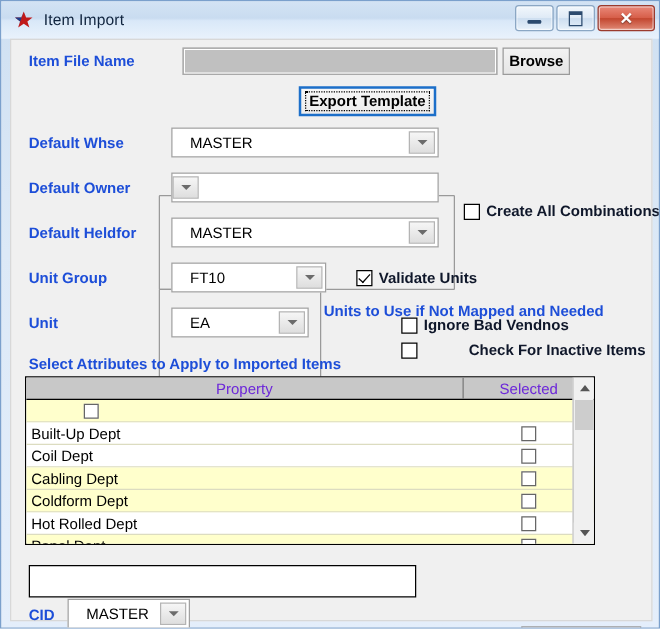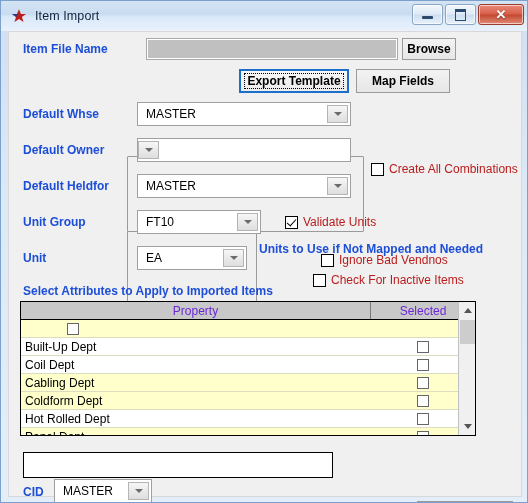--- a/index.html
+++ b/index.html
@@ -125,21 +125,21 @@
     background: #ffffff;
     border: 1px solid #a0a0a0;
     box-shadow: 0 0 0 1px #ffffff inset;
     display: flex;
     align-items: center;
   }
   .combo .val {
     flex: 1;
     font-size: 12px;
     color: #000;
-    padding-left: 8px;
+    padding-left: 14px;
     white-space: nowrap;
     overflow: hidden;
   }
   .combo .arrowbox {
     width: 19px;
     align-self: stretch;
     margin: 2px 2px 2px 0;
     background: linear-gradient(to bottom, #f6f6f6, #dedede);
     border: 1px solid #b4b4b4;
     display: flex; align-items: center; justify-content: center;
@@ -178,22 +178,22 @@
     position: absolute;
     left: 3px; top: 0px;
     width: 4px; height: 8px;
     border: solid #000;
     border-width: 0 1.6px 1.6px 0;
     transform: rotate(42deg);
   }
   .cb-row .cb-lbl {
     margin-left: 5px;
     font-size: 12px;
-    font-weight: normal;
-    color: #b91c1c;
+    font-weight: bold;
+    color: #0f172a;
   }
   
   .grid {
     position: absolute;
     box-sizing: border-box;
     border: 1px solid #000;
     background: #ffffff;
     overflow: hidden;
   }
   .grid-head {
@@ -316,23 +316,20 @@
 
     <div class="lbl" style="left:14px; top:10px;">Item File Name</div>
     <div class="textbox disabled" style="left:137px; top:6px; width:252px; height:22px;"></div>
     <div class="btn" style="left:393px; top:6px; width:54px; height:22px;">
       <span class="inner">Browse</span>
     </div>
 
     <div class="btn focused" style="left:230px; top:37px; width:110px; height:24px;">
       <span class="inner">Export Template</span>
     </div>
-    <div class="btn" style="left:347px; top:37px; width:94px; height:24px;">
-      <span class="inner">Map Fields</span>
-    </div>
 
     <div class="groupbox" style="left:118px; top:124px; width:237px; height:76px;"></div>
     <div class="groupbox" style="left:118px; top:199px; width:130px; height:72px;"></div>
 
     <div class="lbl" style="left:14px; top:75px;">Default Whse</div>
     <div class="combo" style="left:128px; top:70px; width:214px; height:24px;">
       <span class="val">MASTER</span>
       <span class="arrowbox">
           <i class="chev"></i>
         </span>
@@ -379,21 +376,21 @@
       <span class="cb-lbl">Validate Units</span>
     </div>
 
     <div class="lbl" style="left:250px; top:210px;">Units to Use if Not Mapped and Needed</div>
 
     <div class="cb-row" style="left:312px; top:221px;">
       <span class="cb" id="cb-vendnos"></span>
       <span class="cb-lbl">Ignore Bad Vendnos</span>
     </div>
 
-    <div class="cb-row" style="left:304px; top:241px;">
+    <div class="cb-row" style="left:312px; top:241px;gap:36px;">
       <span class="cb" id="cb-inactive"></span>
       <span class="cb-lbl">Check For Inactive Items</span>
     </div>
 
     <div class="lbl" style="left:14px; top:252px;">Select Attributes to Apply to Imported Items</div>
 
     <div class="grid" style="left:11px; top:269px; width:456px; height:135px;">
       <div class="grid-head">
         <div class="gh prop">Property</div>
         <div class="gh sel">Selected</div>

